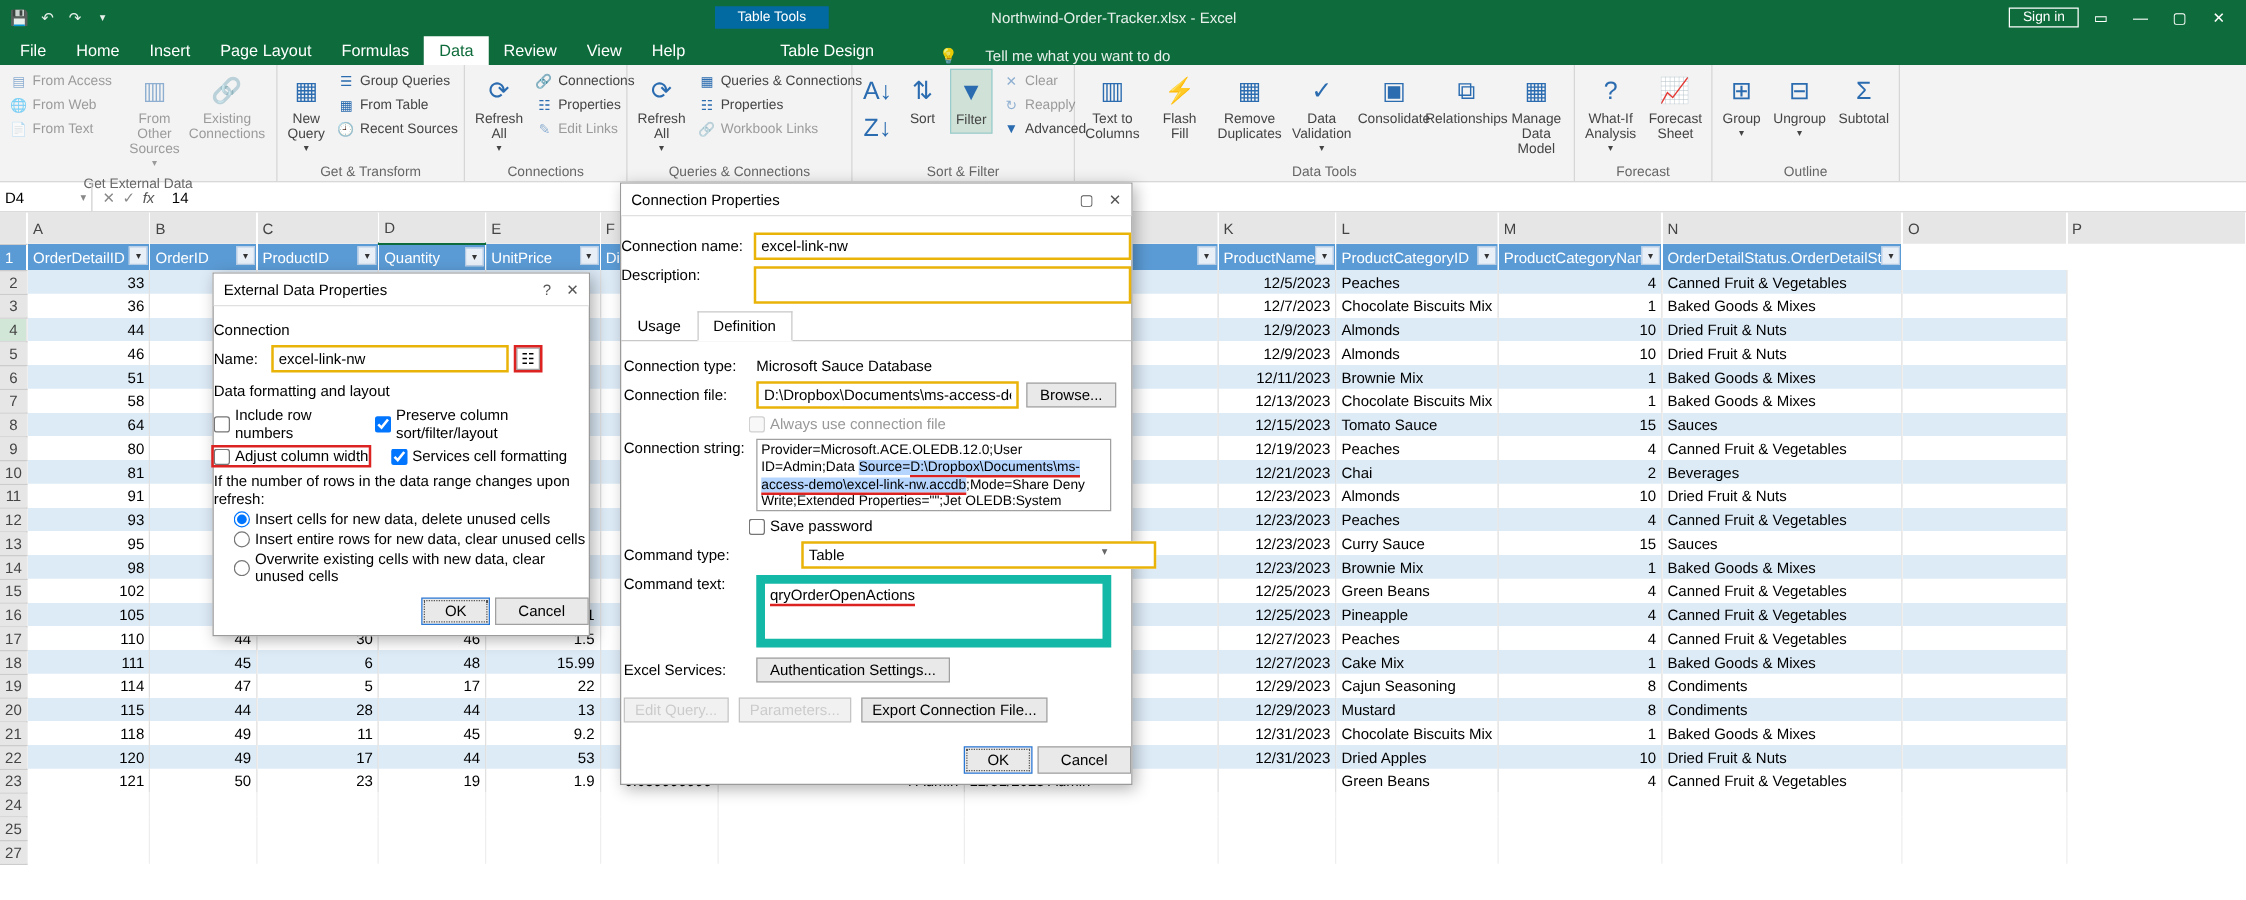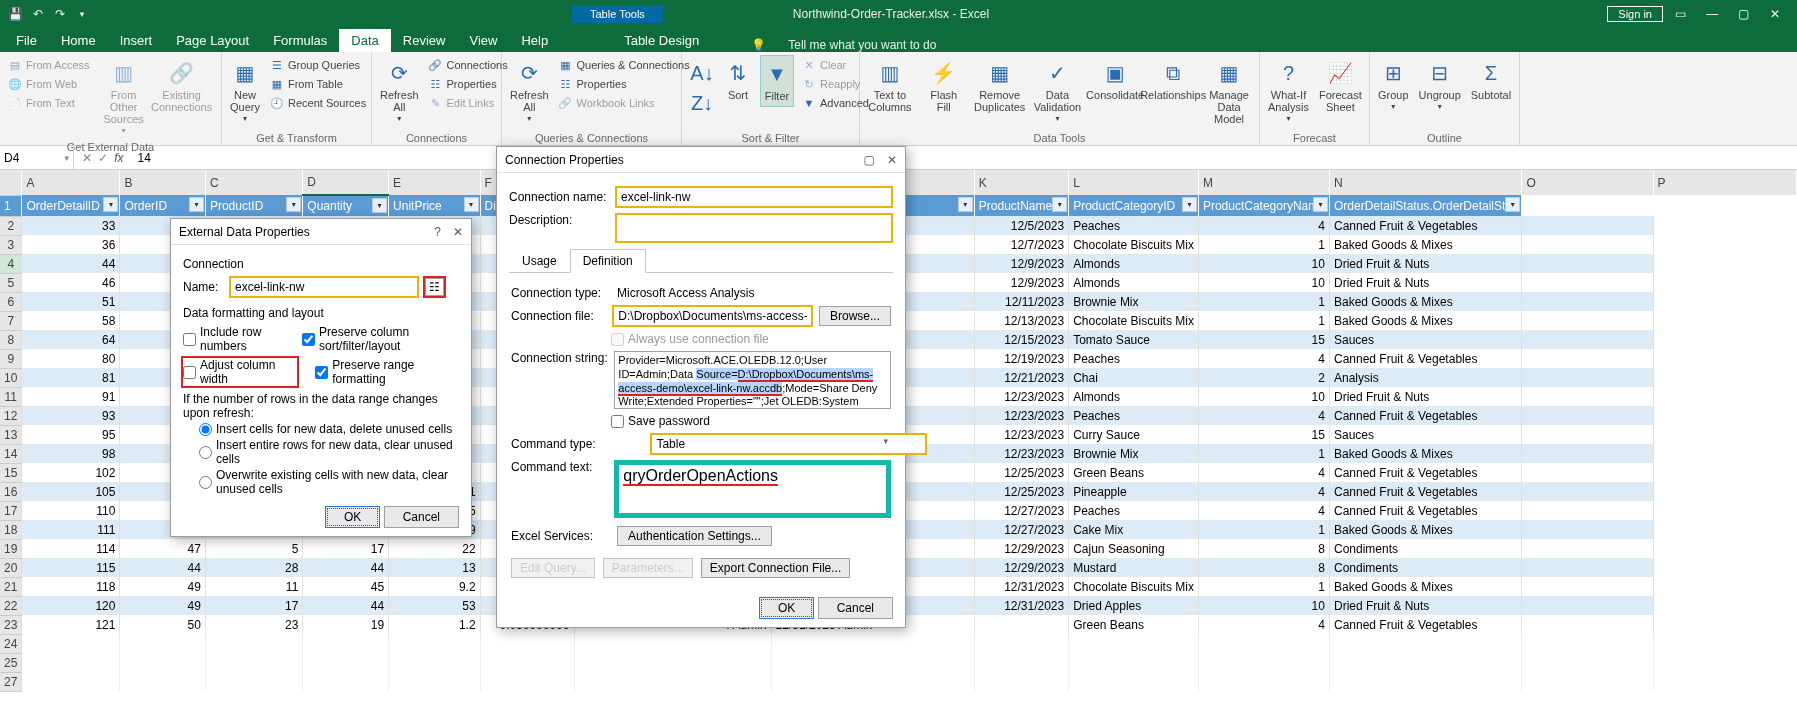--- a/index.html
+++ b/index.html
@@ -55,38 +55,38 @@
 .rnum.selrow { background: #d2e6d8; }
 .tbl tbody tr:nth-child(odd) td:not(.rnum) { background: #ddebf7; }
 .tbl tbody tr:nth-child(even) td:not(.rnum) { background: #fff; }
 .right { text-align: right; }
 .selcell { outline: 2px solid #0e6b3b; outline-offset: -1px; position: relative; }
 
 
 .dlg { position: absolute; background: #fff; border: 1px solid #9b9b9b; box-shadow: 3px 3px 12px rgba(0,0,0,.3); font-size: 12px; }
 .dlg .dtitle { height: 26px; display: flex; align-items: center; padding: 0 8px; border-bottom: 1px solid #e0e0e0; background: #fff; font-size: 12px; color: #000; }
 .dlg .dtitle .dbtns { margin-left: auto; display: flex; gap: 12px; color: #555; }
-.dlg .dbody { padding: 8px 12px; }
+.dlg .dbody { padding: 8px 0; }
 .dlg .row { display: flex; align-items: center; margin: 5px 0; gap: 6px; }
 .dlg label.lab { width: 80px; }
 .dlg input[type=text], .dlg .txtbox { border: 2px solid #eab308; padding: 2px 4px; font-size: 12px; }
 .dlg .btn { border: 1px solid #a0a0a0; background: #e9e9e9; padding: 3px 18px; font-size: 12px; cursor: pointer; }
 .dlg .btn.focus { border: 1px solid #2b79d7; outline: 1px dotted #555; outline-offset: -3px; }
 .dlg .section { font-size: 12px; color: #000; margin: 4px 0 2px; font-weight: normal; }
 .dlg .chk { display: flex; align-items: center; gap: 4px; font-size: 12px; }
 .dlg .chk input { width: 13px; height: 13px; }
 .dlg .radio { display: flex; align-items: center; gap: 4px; font-size: 12px; margin: 2px 0 2px 16px; }
 .underline-red { border-bottom: 2px solid #d22; }
 .box-red { outline: 2px solid #d22; outline-offset: 0; }
 .tabbar { display: flex; border-bottom: 1px solid #c8c8c8; margin-top: 2px; }
 .tabbar .dtab { padding: 4px 12px; border: 1px solid transparent; position: relative; top: 1px; cursor: pointer; }
 .tabbar .dtab.active { border: 1px solid #c8c8c8; border-bottom: 1px solid #fff; background: #fff; }
 .connstr { border: 1px solid #a0a0a0; width: 284px; height: 58px; font-size: 11px; padding: 2px 3px; line-height: 1.25; overflow: hidden; }
 .connstr .hl { background: #b5d5ff; }
-.cmdtxt { border: 5px solid #14b8a6; width: 284px; height: 58px; padding: 2px 4px; font-size: 16px; }
+.cmdtxt { border: 7px solid #14b8a6; width: 284px; height: 58px; padding: 2px 4px; font-size: 12px; }
 </style>
 </head>
 <body>
 
 <div class="titlebar">
   <div class="qat">
     <span>💾</span>
     <span>↶</span>
     <span>↷</span>
     <span style="font-size:9px">▾</span>
@@ -510,21 +510,21 @@
           <td class="right">3</td>
           <td class="right"></td>
           <td class="right"></td>
           <td class="right"></td>
           <td class="right"></td>
           <td class="right"></td>
           <td></td>
           <td class="right">12/21/2023</td>
           <td>Chai</td>
           <td class="right">2</td>
-          <td>Analysis</td>
+          <td>Beverages</td>
           <td></td>
         </tr>
         <tr>
           <td class="rnum">11</td>
           <td class="right">91</td>
           <td class="right">3</td>
           <td class="right"></td>
           <td class="right"></td>
           <td class="right"></td>
           <td class="right"></td>
@@ -711,21 +711,21 @@
           <td class="right">10</td>
           <td>Dried Fruit &amp; Nuts</td>
           <td></td>
         </tr>
         <tr>
           <td class="rnum">23</td>
           <td class="right">121</td>
           <td class="right">50</td>
           <td class="right">23</td>
           <td class="right">19</td>
-          <td class="right">1.2</td>
+          <td class="right">1.9</td>
           <td class="right">0.059999999</td>
           <td class="right">4 Admin</td>
           <td>12/31/2023 Admin</td>
           <td class="right"></td>
           <td>Green Beans</td>
           <td class="right">4</td>
           <td>Canned Fruit &amp; Vegetables</td>
           <td></td>
         </tr>
         <tr>
@@ -806,21 +806,21 @@
           <span>Preserve column sort/filter/layout</span>
         </label>
     </div>
     <div class="row">
       <label class="chk box-red">
           <input type="checkbox" style="">
           <span>Adjust column width</span>
         </label>
       <label class="chk" style="margin-left:12px">
           <input type="checkbox" checked="" style="">
-          <span>Preserve range formatting</span>
+          <span>Services cell formatting</span>
         </label>
     </div>
     <div style="margin-top:6px;font-size:12px">If the number of rows in the data range changes upon refresh:</div>
     <label class="radio">
         <input type="radio" name="r1" checked="" style="">
         <span>Insert cells for new data, delete unused cells</span>
       </label>
     <label class="radio">
         <input type="radio" name="r1" style="">
         <span>Insert entire rows for new data, clear unused cells</span>
@@ -853,21 +853,21 @@
       <label class="lab" style="width:100px;align-self:flex-start">Description:</label>
       <div class="txtbox" style="flex:1;height:30px"></div>
     </div>
     <div class="tabbar">
       <div class="dtab">Usage</div>
       <div class="dtab active">Definition</div>
     </div>
     <div style="padding:8px 2px">
       <div class="row">
           <label class="lab" style="width:100px">Connection type:</label>
-          <span>Microsoft Access Analysis</span>
+          <span>Microsoft Sauce Database</span>
         </div>
       <div class="row">
         <label class="lab" style="width:100px">Connection file:</label>
         <input type="text" style="width: 210px;" value="D:\Dropbox\Documents\ms-access-demo\excel-li">
         <button class="btn" style="padding:2px 10px">Browse...</button>
       </div>
       <div class="row" style="margin-left:100px">
           <label class="chk">
             <input type="checkbox" disabled="" style="">
             <span style="color:#999">Always use connection file</span>

